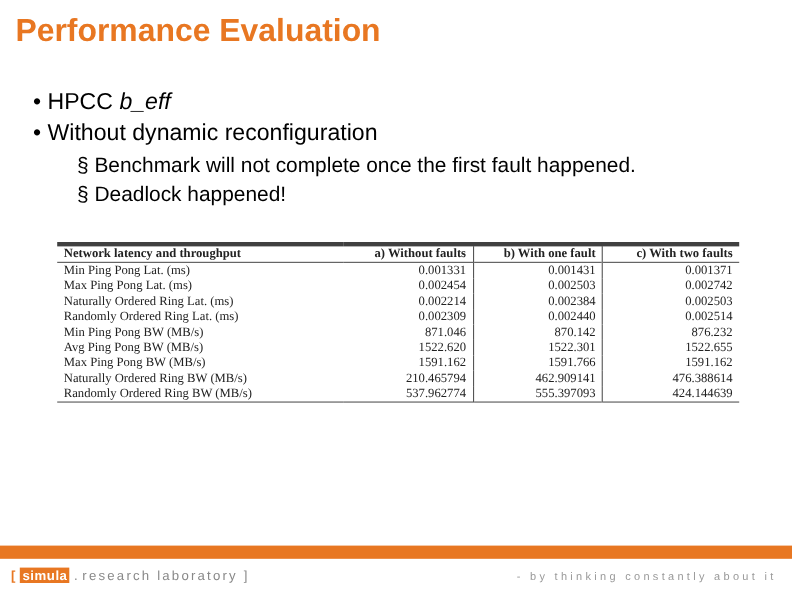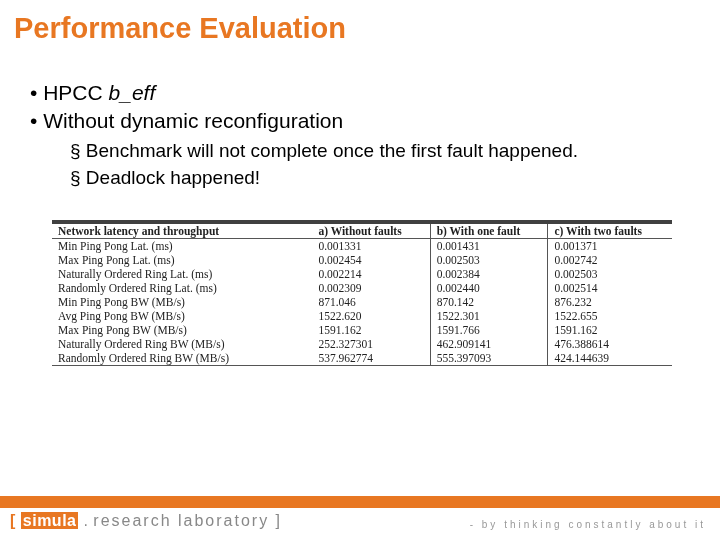--- a/index.html
+++ b/index.html
@@ -57,36 +57,36 @@
     width: 100%;
   }
   th, td {
     padding: 1px 6px;
     text-align: left;
     font-weight: normal;
   }
   thead tr th { font-weight: bold; }
   thead tr { border-top: 4px solid #404040; border-bottom: 1px solid #555; }
   tbody { border-bottom: 1px solid #555; }
-  .col-a, .col-b, .col-c { }
+  .col-a, .col-b, .col-c { text-align: right; }
   .vline-a { border-right: 1px solid #555; }
   .vline-b { border-right: 1px solid #555; }
   .footer-bar {
     position: absolute;
     left: 0;
     bottom: 32px;
     width: 720px;
     height: 12px;
     background: #e87722;
   }
   .footer-logo {
     position: absolute;
     left: 10px;
     bottom: 10px;
-    font-size: 16px;
+    font-size: 12px;
     letter-spacing: 0.5px;
     font-family: Arial, sans-serif;
   }
   .footer-logo .br { color: #e87722; font-weight: bold; }
   .footer-logo .sim { color: #fff; background:#e87722; padding:0 2px; font-weight:bold;}
   .footer-logo .dot { color:#888; }
   .footer-logo .rest { color:#888; letter-spacing: 2px; }
   .footer-tagline {
     position: absolute;
     right: 14px;
@@ -169,21 +169,21 @@
             <td class="col-c">1522.655</td>
           </tr>
           <tr>
             <td>Max Ping Pong BW (MB/s)</td>
             <td class="col-a vline-a">1591.162</td>
             <td class="col-b vline-b">1591.766</td>
             <td class="col-c">1591.162</td>
           </tr>
           <tr>
             <td>Naturally Ordered Ring BW (MB/s)</td>
-            <td class="col-a vline-a">252.327301</td>
+            <td class="col-a vline-a">210.465794</td>
             <td class="col-b vline-b">462.909141</td>
             <td class="col-c">476.388614</td>
           </tr>
           <tr>
             <td>Randomly Ordered Ring BW (MB/s)</td>
             <td class="col-a vline-a">537.962774</td>
             <td class="col-b vline-b">555.397093</td>
             <td class="col-c">424.144639</td>
           </tr>
         </tbody>

